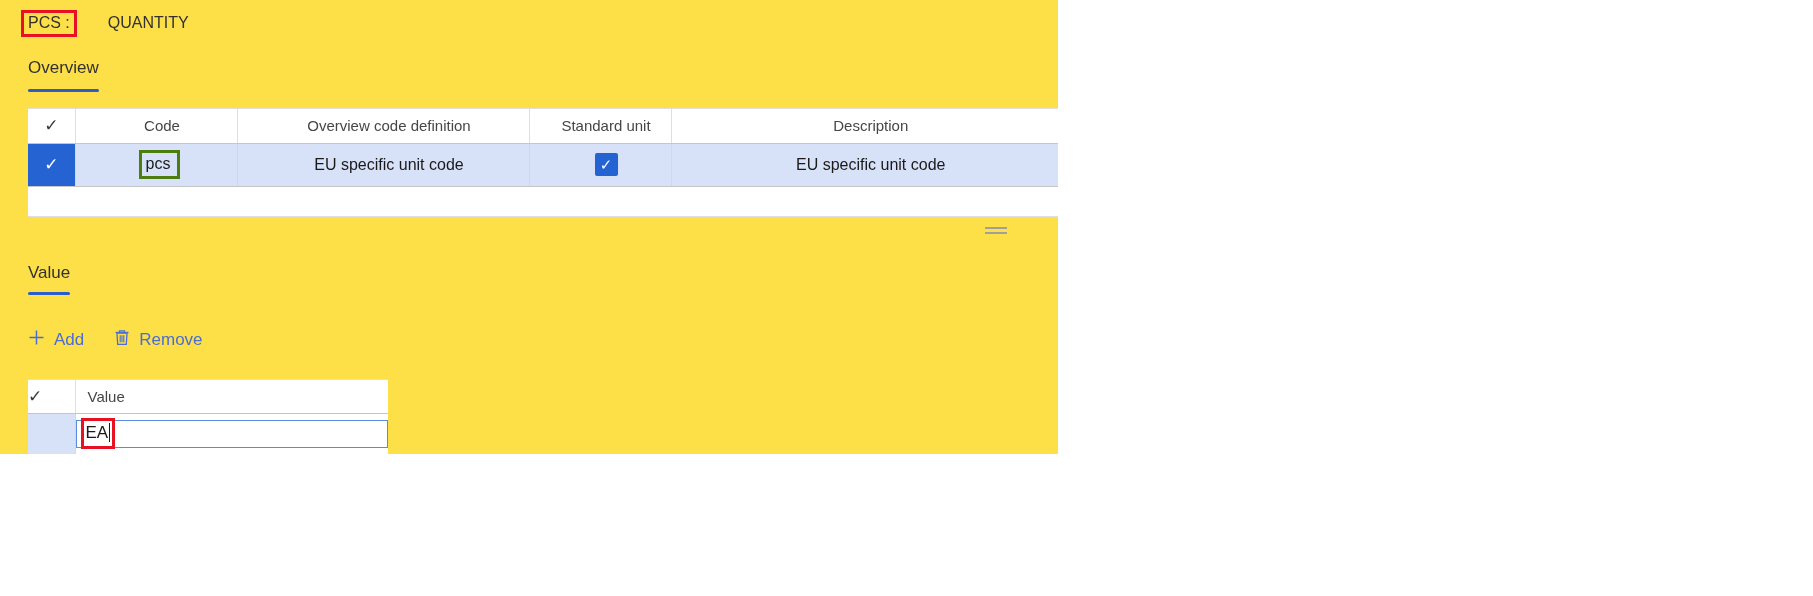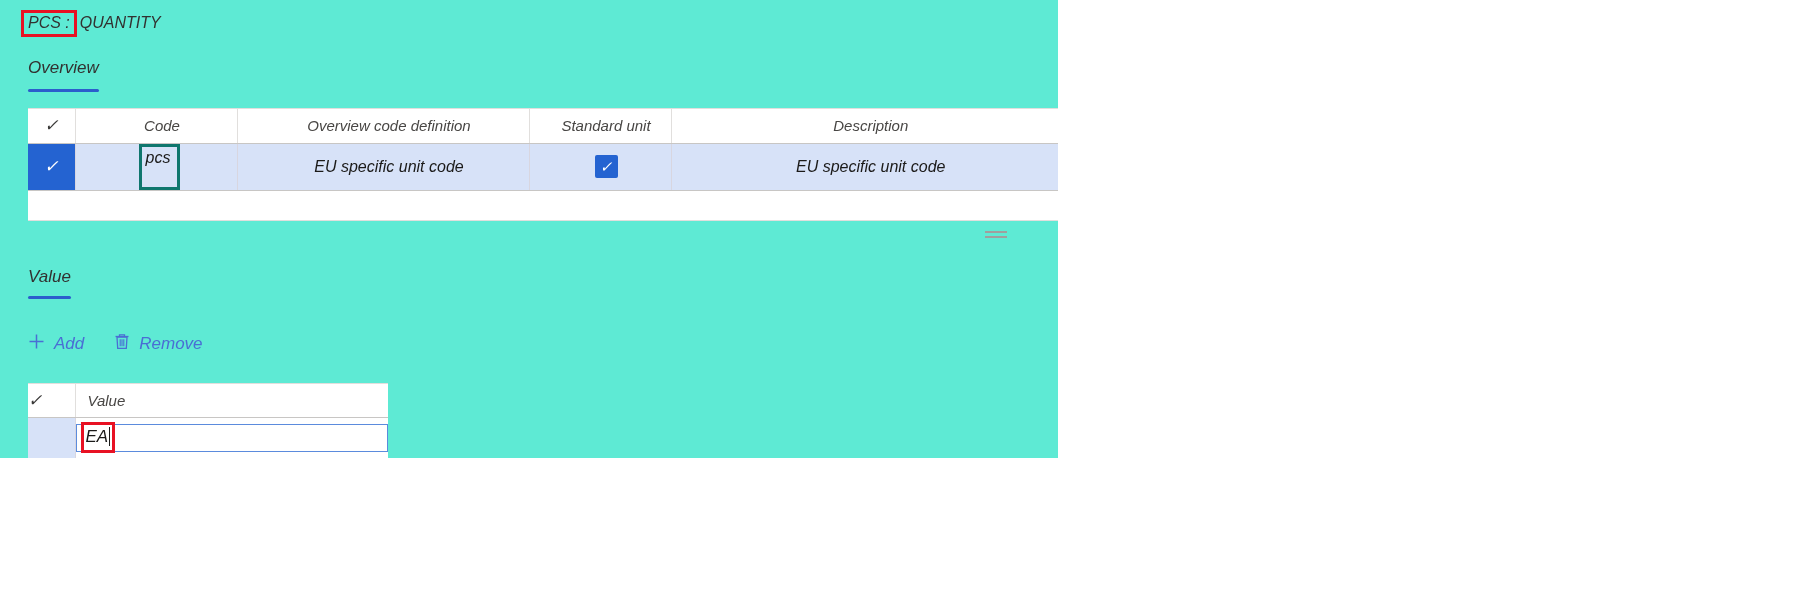--- a/index.html
+++ b/index.html
@@ -16,22 +16,21 @@
     color: #1b1a19;
     position: relative;
   }
 
   
   .panel {
     position: absolute;
     left: 0;
     top: 0;
     width: 1058px;
-    background: #5eead4;
-    font-style: italic;
+    background: #fde047;
   }
 
   
   .header-block {
     padding: 12px 0 0 28px;
   }
   .breadcrumb-line {
     font-size: 16px;
     color: #323130;
     line-height: 22px;
@@ -42,20 +41,21 @@
   }
   .crumb-boxed {
     border: 3px solid #e81123;
     padding: 0px 4px 1px 4px;
     margin-left: -7px;
     display: inline-block;
     line-height: 20px;
   }
   .crumb-rest {
     padding-left: 3px;
+    margin-left: 28px;
   }
   .page-title {
     font-size: 31px;
     font-weight: bold;
     letter-spacing: -0.2px;
     color: #1b1a19;
     margin-top: 12px;
     line-height: 38px;
   }
 
@@ -147,22 +147,22 @@
     font-size: 17px;
     line-height: 1;
   }
   .row-check {
     color: #ffffff;
     font-size: 17px;
     line-height: 1;
   }
   .cell-boxed {
     display: inline-block;
-    border: 3px solid #0f766e;
-    padding: 0 7px 18px 4px;
+    border: 3px solid #4d7c0f;
+    padding: 0 7px 1px 4px;
     margin-left: -5px;
     line-height: 22px;
   }
   .checkbox-on {
     width: 23px;
     height: 23px;
     background: #2463d1;
     border-radius: 2px;
     display: inline-flex;
     align-items: center;

